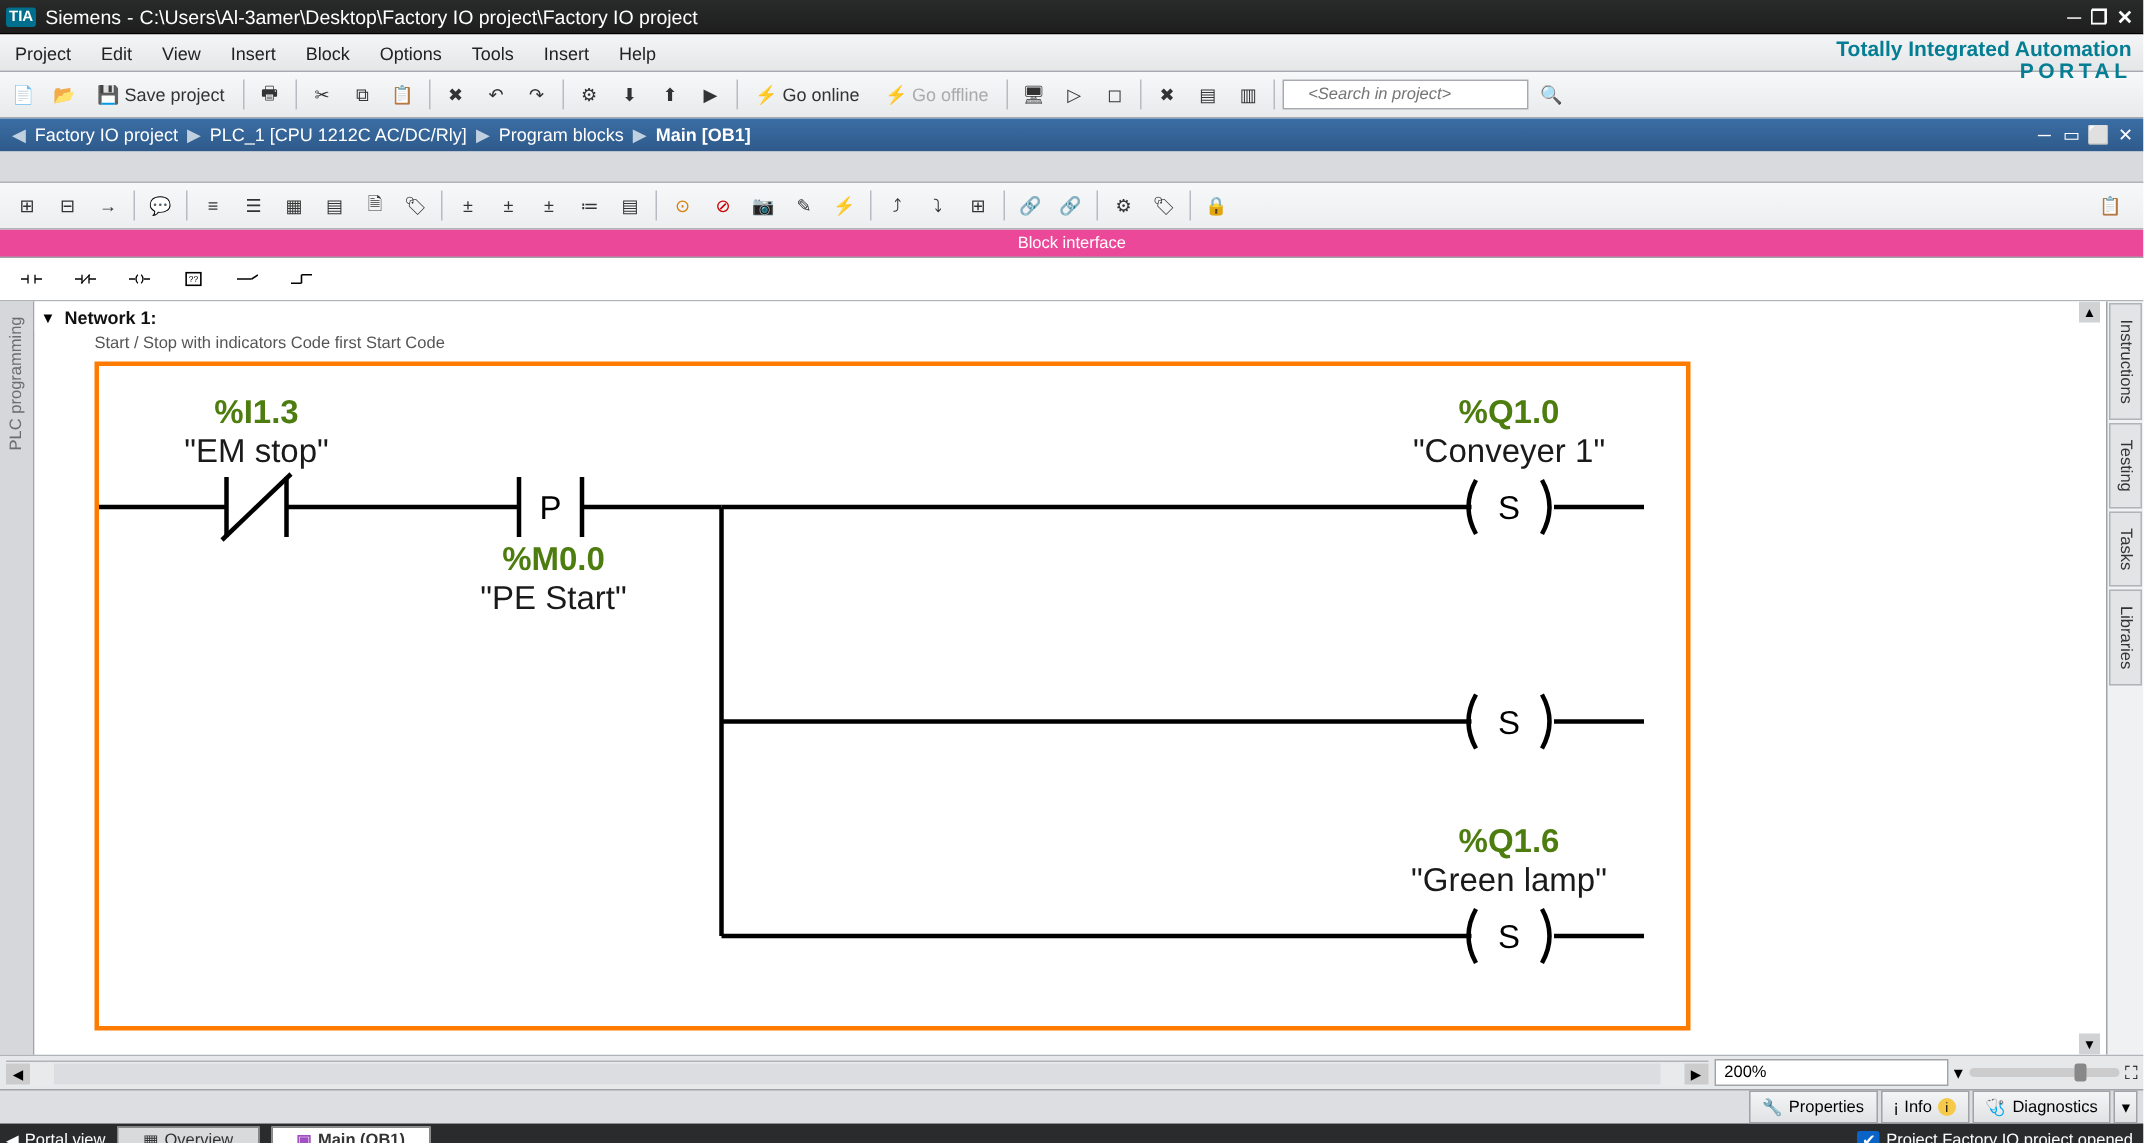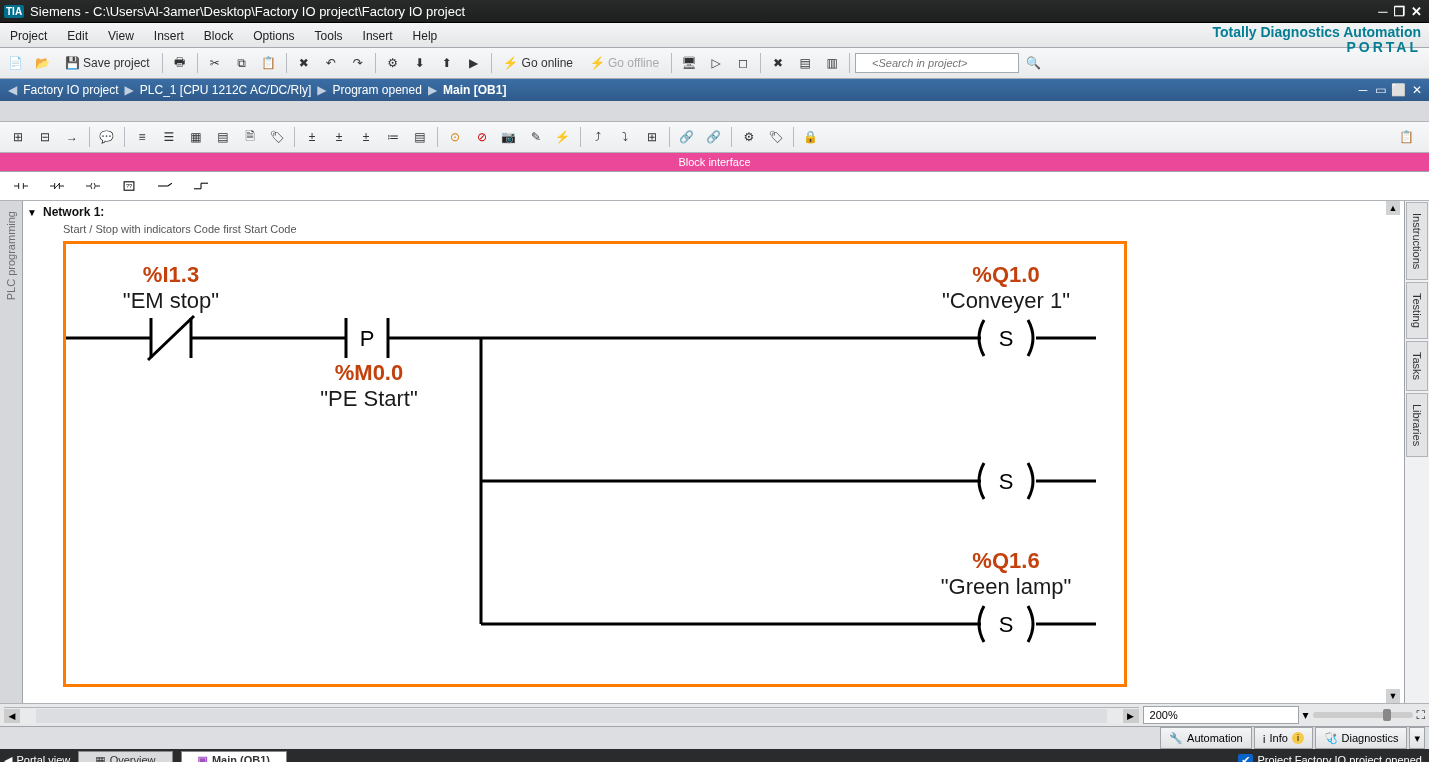--- a/index.html
+++ b/index.html
@@ -34,21 +34,21 @@
   .right-tabs { width:24px; background:#f0f1f3; border-left:1px solid #a0a4a8; display:flex; flex-direction:column;}
   .right-tabs .rtab { flex:0 0 auto; padding:10px 2px; border:1px solid #b0b4b8; margin:1px; background:#e2e4e6; display:flex; align-items:center; justify-content:center; cursor:pointer;}
   .right-tabs .rtab .vlabel { writing-mode:vertical-rl; font-size:11px; color:#333;}
   .editor-scroll { flex:1; position:relative; overflow:hidden; background:#fff;}
   .network-header { background:#fff; padding:4px 8px 2px 20px; border-bottom:none; position:relative;}
   .network-header .tri { position:absolute; left:4px; top:6px; font-size:10px;}
   .network-header .title { font-weight:bold; color:#111;}
   .network-comment { padding:2px 8px 6px 40px; color:#555; font-size:11px;}
   .ladder-box { border:3px solid #ff7b00; margin:0 0 0 40px; width:1058px; height:440px; position:relative; background:#fff;}
   .lad-element { position:absolute; }
-  .lad-addr { color:#c2410c; font-size:22px; font-weight:600; text-align:center; white-space:nowrap;}
+  .lad-addr { color:#4d7c0f; font-size:22px; font-weight:600; text-align:center; white-space:nowrap;}
   .lad-name { color:#1a1a1a; font-size:22px; font-weight:400; text-align:center; white-space:nowrap;}
   svg.rung { position:absolute; left:0; top:0; pointer-events:none;}
   .hscroll { height:16px; background:#e9eaec; border-top:1px solid #b0b4b8; display:flex; align-items:center;}
   .hscroll .track { flex:1; height:14px; background:#dcdde0; margin:0 16px; position:relative;}
   .hscroll .arrow { width:16px; height:14px; background:#ccc; text-align:center; font-size:9px; line-height:14px; cursor:pointer;}
   .zoom-bar { height:22px; background:#e6e8ea; border-top:1px solid #b0b4b8; display:flex; align-items:center; justify-content:flex-end; padding:0 4px; gap:4px;}
   .zoom-box { border:1px solid #a0a4a8; background:#fff; padding:0 6px; height:16px; font-size:11px; min-width:60px;}
   .props-bar { height:22px; background:#dcdee1; border-top:1px solid #a0a4a8; display:flex; align-items:center; justify-content:flex-end; padding:0 4px; gap:2px;}
   .props-bar .pbtn { border:1px solid #a0a4a8; background:linear-gradient(to bottom,#f4f5f6,#e0e2e4); padding:1px 8px; height:18px; display:flex; align-items:center; gap:4px; cursor:pointer; font-size:11px;}
   .statusbar { height:22px; background:#2a2b2d; color:#fff; display:flex; align-items:center; padding:0 4px; font-size:11px; gap:8px;}
@@ -79,21 +79,21 @@
   <div class="item">Project</div>
   <div class="item">Edit</div>
   <div class="item">View</div>
   <div class="item">Insert</div>
   <div class="item">Block</div>
   <div class="item">Options</div>
   <div class="item">Tools</div>
   <div class="item">Insert</div>
   <div class="item">Help</div>
   <div class="tia-brand">
-    <div class="l1">Totally Diagnostics Automation</div>
+    <div class="l1">Totally Integrated Automation</div>
     <div class="l2">PORTAL</div>
   </div>
 </div>
 
 <div class="toolbar1">
   <div class="tbtn">📄</div>
   <div class="tbtn">📂</div>
   <div class="tbtn-text">
     <span>💾</span>
     <span>Save project</span>
@@ -134,21 +134,21 @@
   <input class="search-input" placeholder="&lt;Search in project&gt;" style="">
   <div class="tbtn">🔍</div>
 </div>
 
 <div class="breadcrumb">
   <span class="arrow">◀</span>
   <span class="crumb">Factory IO project</span>
   <span class="arrow">▶</span>
   <span class="crumb">PLC_1 [CPU 1212C AC/DC/Rly]</span>
   <span class="arrow">▶</span>
-  <span class="crumb">Program opened</span>
+  <span class="crumb">Program blocks</span>
   <span class="arrow">▶</span>
   <span class="crumb" style="font-weight:bold">Main [OB1]</span>
   <div class="winctrls">
     <span>─</span>
     <span>▭</span>
     <span>⬜</span>
     <span>✕</span>
   </div>
 </div>
 
@@ -350,21 +350,21 @@
   <span style="cursor:pointer;">▾</span>
   <span style="width:100px; height:6px; background:#ccc; position:relative; display:inline-block; border-radius:3px;">
     <span style="position:absolute; left:70%; top:-3px; width:8px; height:12px; background:#888; border-radius:2px;"></span>
   </span>
   <span style="cursor:pointer;">⛶</span>
 </div>
 
 <div class="props-bar">
   <div class="pbtn">
       <span>🔧</span>
-      <span>Automation</span>
+      <span>Properties</span>
     </div>
   <div class="pbtn">
       <span>ℹ</span>
       <span>Info</span>
       <span style="background:#f7c948;border-radius:50%;width:12px;height:12px;display:inline-flex;align-items:center;justify-content:center;font-size:9px;">i</span>
     </div>
   <div class="pbtn">
       <span>🩺</span>
       <span>Diagnostics</span>
     </div>

